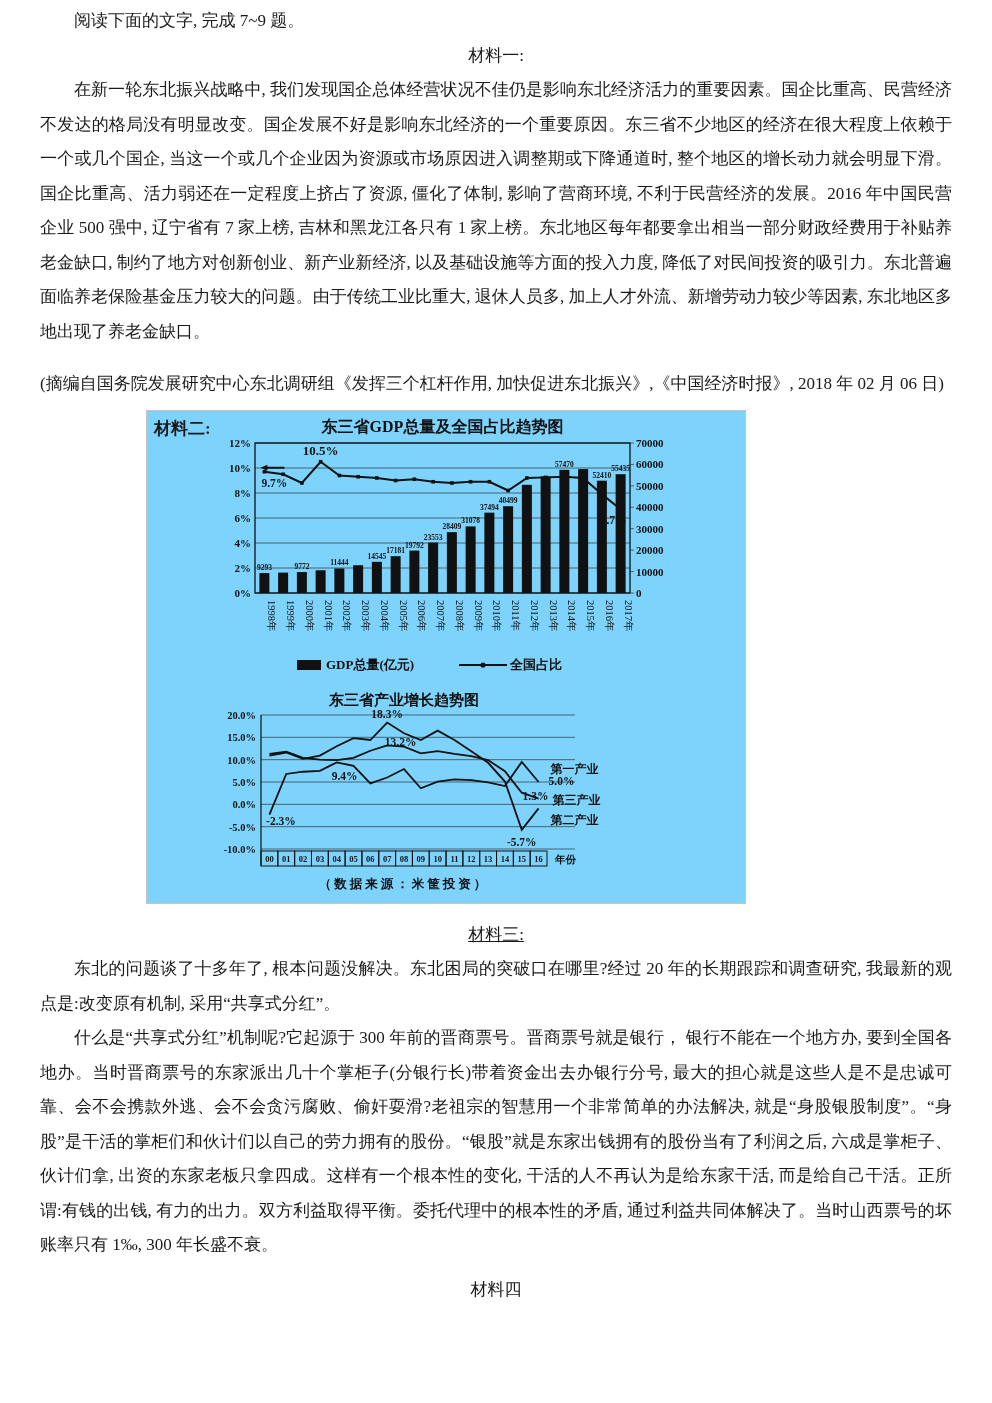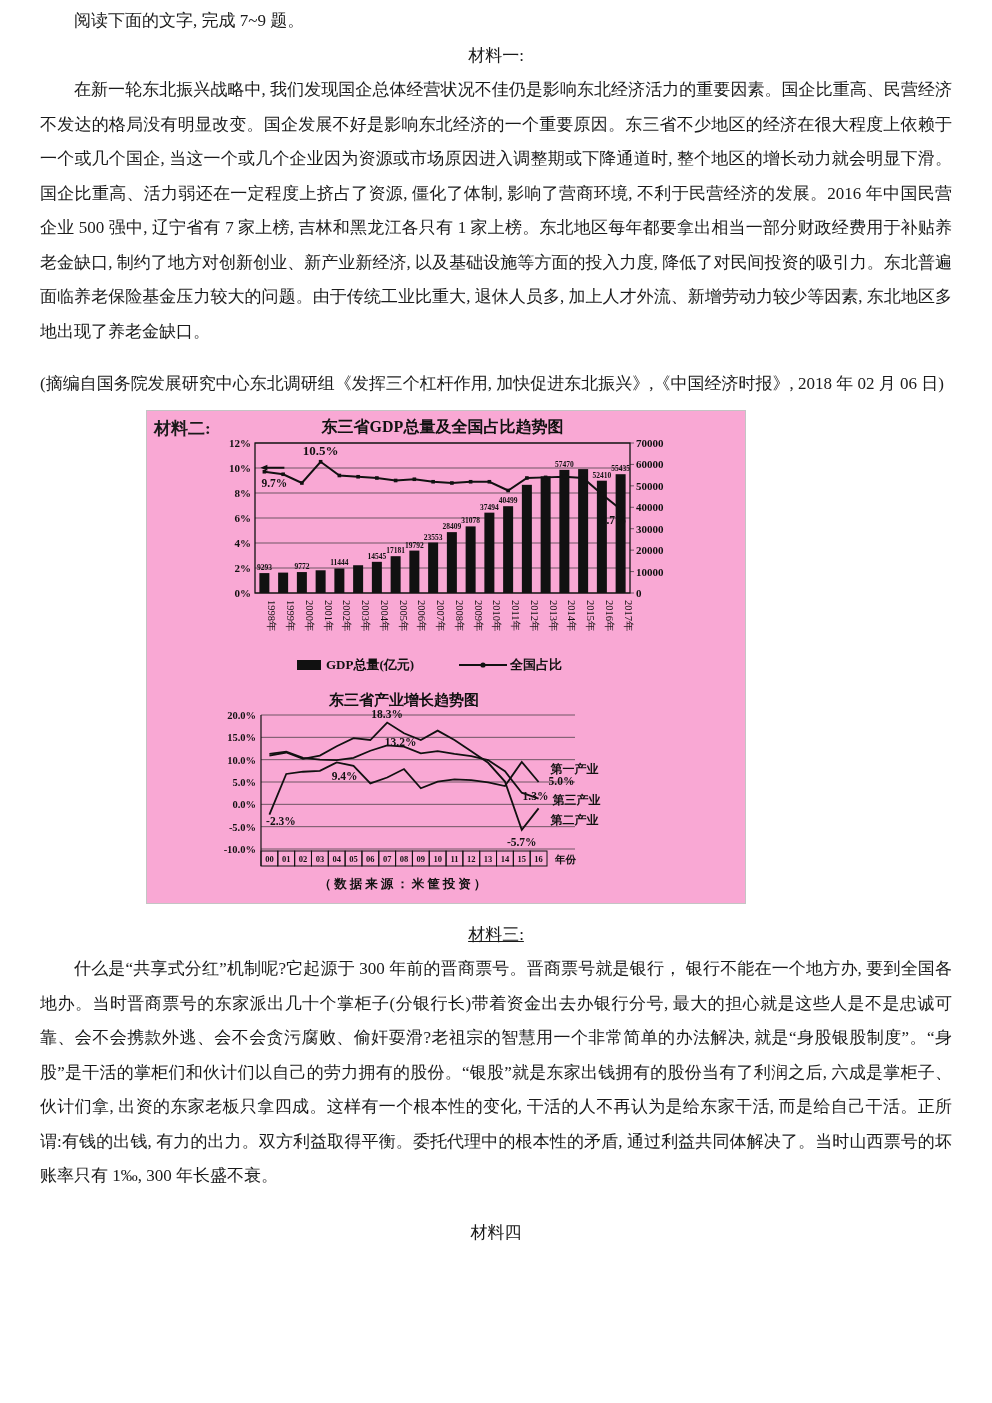--- a/index.html
+++ b/index.html
@@ -8,28 +8,28 @@
     font-family:"Liberation Serif","DejaVu Serif",serif;
     color:#1a1a1a;
   }
   .doc{padding:4px 40px 0 40px;}
   .para{margin:0;font-size:17px;line-height:34.5px;text-align:justify;}
   .intro{text-indent:2em;}
   .body-para{text-indent:2em;}
   .heading{text-align:center;}
   .source{margin-top:18px;text-align:left;}
   .m3-gap{margin-top:14px;text-decoration:underline;}
-  .m4-gap{margin-top:22px;}
+  .m4-gap{margin-top:10px;}
 
   .figure-box{
     position:relative;
     width:598px;height:492px;
     margin:8px 0 10px 106px;
     border:1px solid #c4c4c4;
-    background:#f9a8d4;
+    background:#7dd3fc;
   }
   .m2-heading{
     position:absolute;left:7px;top:6px;
     font-weight:bold;font-size:17px;
   }
   #chart1{position:absolute;left:58px;top:4px;}
   #chart2{position:absolute;left:62px;top:280px;}
 
   svg{font-family:"Liberation Serif","DejaVu Serif",serif;}
   svg text{fill:#111;}
@@ -259,15 +259,16 @@
         <text x="339.5882352941177" y="94.44666666666666" text-anchor="start" class="anno">5.0%</text>
         <text x="313.5882352941177" y="108.74000000000001" text-anchor="start" class="anno">1.3%</text>
         <text x="341.5882352941177" y="81.94" text-anchor="start" class="series-name">第一产业</text>
         <text x="343.5882352941177" y="112.75999999999999" text-anchor="start" class="series-name">第三产业</text>
         <text x="341.5882352941177" y="133.30666666666667" text-anchor="start" class="series-name">第二产业</text>
         <text x="195" y="197" text-anchor="middle" class="src-label">（数据来源：米筐投资）</text>
       </svg>
   </div>
 
   <p class="para heading m3-gap">材料三:</p>
+  <p class="para body-para">东北的问题谈了十多年了, 根本问题没解决。东北困局的突破口在哪里?经过 20 年的长期跟踪和调查研究, 我最新的观点是:改变原有机制, 采用“共享式分红”。</p>
   <p class="para body-para">什么是“共享式分红”机制呢?它起源于 300 年前的晋商票号。晋商票号就是银行， 银行不能在一个地方办, 要到全国各地办。当时晋商票号的东家派出几十个掌柜子(分银行长)带着资金出去办银行分号, 最大的担心就是这些人是不是忠诚可靠、会不会携款外逃、会不会贪污腐败、偷奸耍滑?老祖宗的智慧用一个非常简单的办法解决, 就是“身股银股制度”。“身股”是干活的掌柜们和伙计们以自己的劳力拥有的股份。“银股”就是东家出钱拥有的股份当有了利润之后, 六成是掌柜子、伙计们拿, 出资的东家老板只拿四成。这样有一个根本性的变化, 干活的人不再认为是给东家干活, 而是给自己干活。正所谓:有钱的出钱, 有力的出力。双方利益取得平衡。委托代理中的根本性的矛盾, 通过利益共同体解决了。当时山西票号的坏账率只有 1‰, 300 年长盛不衰。</p>
   <p class="para heading m4-gap">材料四</p>
 </div>
 
 </body></html>

